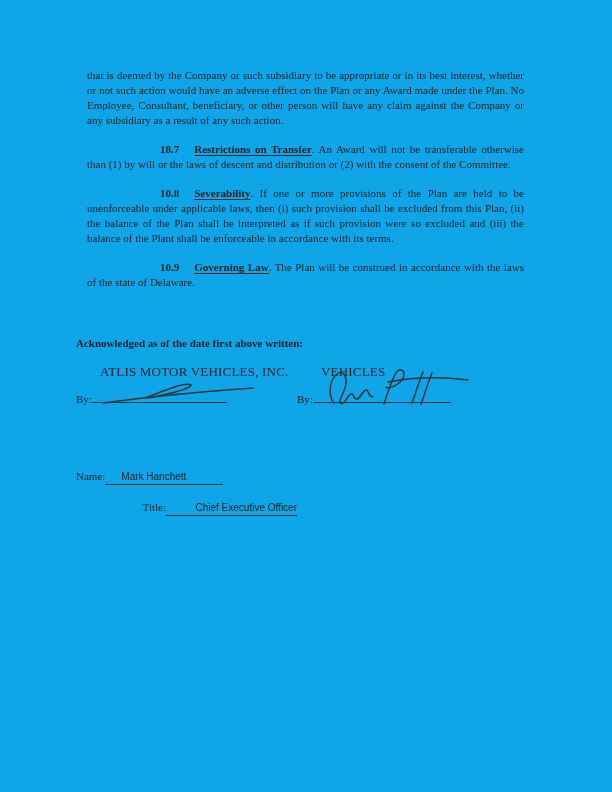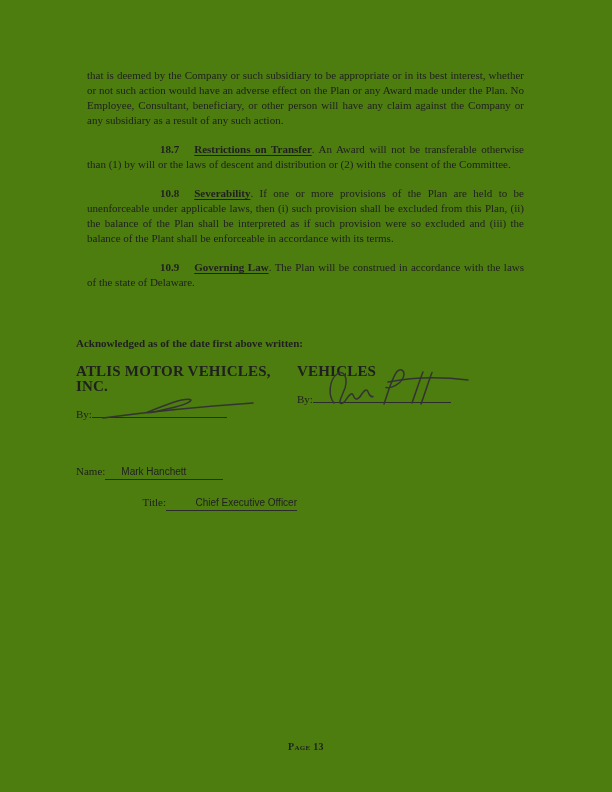--- a/index.html
+++ b/index.html
@@ -1,20 +1,20 @@
 <!DOCTYPE html>
 <html><head>
 <meta charset="utf-8">
 <style>
   html,body{margin:0;padding:0;background:#e8e8e8;}
   .page{
     position:relative;
     width:612px;height:792px;
     margin:0 auto;
-    background:#4d7c0f;
+    background:#0ea5e9;
     font-family:"Liberation Serif","DejaVu Serif",serif;
     color:#1f1f1f;
     overflow:hidden;
     box-sizing:border-box;
   }
   .content{
     position:absolute;
     top:68px;left:76px;right:88px;
   }
   .para{
@@ -27,25 +27,25 @@
   .sec-num{font-weight:bold;margin-right:15px;}
   .sec-head{font-weight:bold;text-decoration:underline;text-underline-offset:2px;}
   .ack{
     margin:46px 0 0 0;
     font-size:11px;line-height:15px;font-weight:bold;
   }
   .sig-cols{display:flex;margin-top:13px;}
   .col-left{width:221px;flex:0 0 221px;}
   .col-right{flex:1;}
   .party{
-    font-size:15px;line-height:15px;font-weight:bold;letter-spacing:.2px;
+    font-size:13px;line-height:15px;font-weight:normal;letter-spacing:.2px;margin-left:24px;
   }
   .by-row{position:relative;margin-top:10px;font-size:11px;line-height:15px;}
   .field-row{font-size:11px;line-height:14px;}
-  .name-row{margin-top:42px;}
+  .name-row{margin-top:62px;}
   .title-row{margin-top:15px;text-align:right;}
   .u-line{
     display:inline-block;
     border-bottom:1.2px solid #2b2b2b;
     line-height:14px;
     vertical-align:baseline;
   }
   .by-line-left{width:135px;height:13px;}
   .by-line-right{width:138px;height:13px;}
   .name-line-left{width:118px;}
@@ -117,14 +117,13 @@
             <path d="M95 34 C 99 23, 103 10, 106 2.5"></path>
             <path d="M62 12 C 85 7.5, 115 6.5, 142 10"></path>
           </svg>
         </div>
 
       </div>
 
     </div>
   </div>
 
-  <div class="footer">Page 13</div>
 </div>
 
 </body></html>

